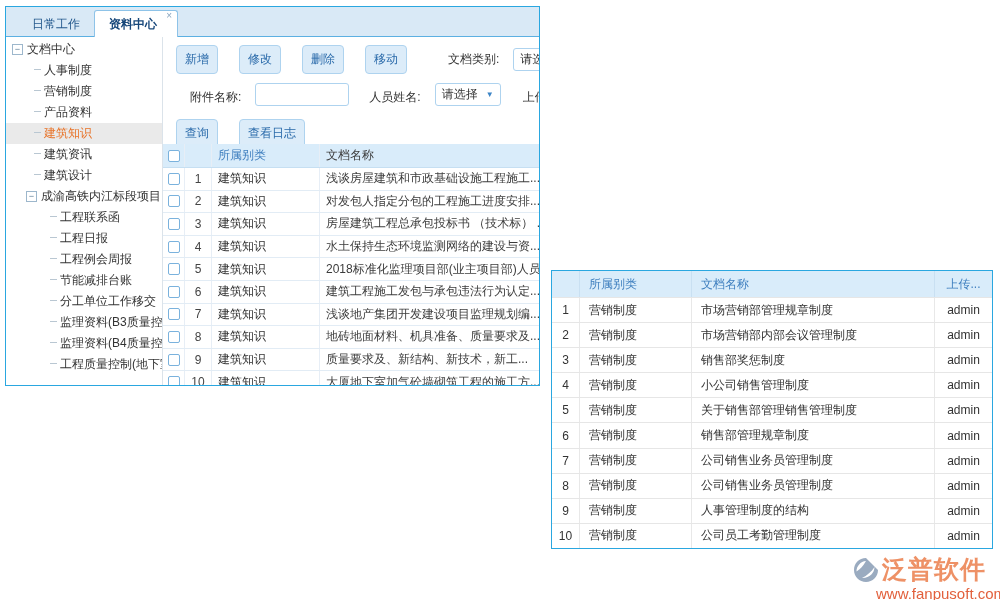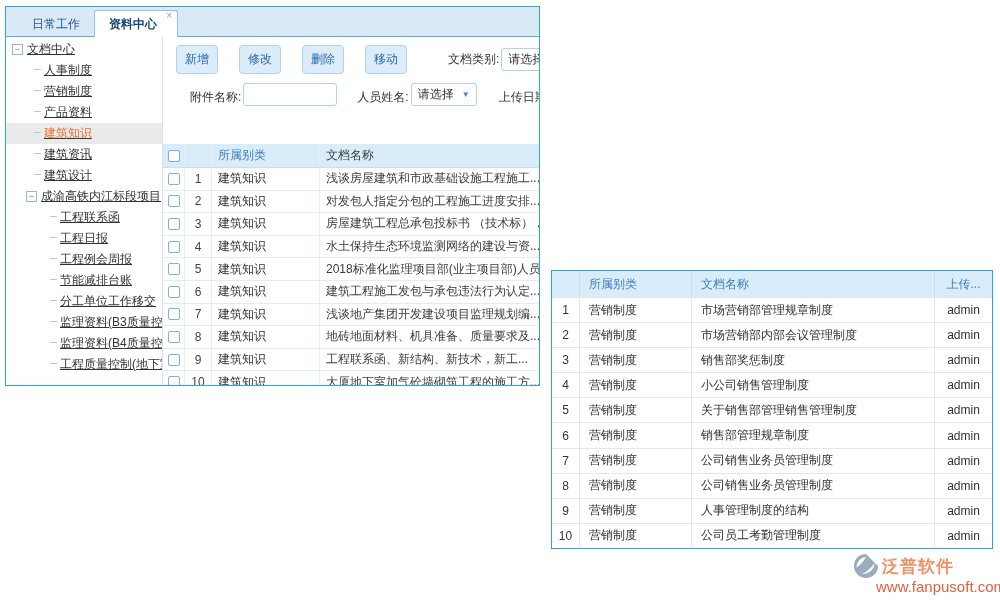--- a/index.html
+++ b/index.html
@@ -16,37 +16,37 @@
   .tab.active { background:#fff; border:1px solid #8ec3e8; border-bottom:none;
     border-radius:3px 3px 0 0; font-weight:bold; color:#17477a;
     height:27px; line-height:27px; margin-bottom:-1px; padding-right:20px; }
   .tab .close { position:absolute; top:0px; right:5px; font-size:10px;
     line-height:10px; color:#8aa6c0; font-weight:normal; }
 
   .wbody { display:flex; height:357px; }
   .sidebar { width:157px; border-right:1px solid #dbe3ea; padding-top:2px;
     overflow:hidden; }
   .tree-item { height:21px; line-height:21px; font-size:12px; color:#333;
-    white-space:nowrap; cursor:pointer; overflow:hidden;text-decoration:underline; }
+    white-space:nowrap; cursor:pointer; overflow:hidden; }
   .tree-item.selected { background:#eaeaea; }
   .tree-item.selected .lbl { color:#e8742a; }
   .expander { display:inline-block; width:11px; height:11px; line-height:9px;
     border:1px solid #9db7cc; background:#fff; color:#5a7a94; font-size:9px;
     text-align:center; margin-right:4px; vertical-align:1px; }
   .dash { display:inline-block; width:7px; height:1px; background:#b9c7d2;
     vertical-align:4px; margin-right:3px; }
 
   .main { flex:1; position:relative; overflow:hidden; }
   .trow { position:absolute; left:13px; right:0; display:flex;
     align-items:center; font-size:12px; color:#333; white-space:nowrap; }
   .row1 { top:8px; }  .row2 { top:46px;align-items:flex-end; }  .row3 { top:82px; }
   .btn { background:#dcecf9; border:1px solid #aed3ef; color:#2a6aaa;
     font-size:12px; border-radius:4px; padding:5px 8px; margin-right:21px;
     cursor:pointer; font-family:inherit; }
-  .flabel { margin-left:20px; margin-right:2px; }
+  .flabel { margin-left:20px; margin-right:14px; }
   .flabel.first { margin-left:14px; }
   .select { width:66px; height:23px; border:1px solid #aed3ef; border-radius:3px;
     background:#fff; display:inline-flex; align-items:center;
     justify-content:space-between; padding:0 6px; font-size:12px; color:#333;
     cursor:pointer; flex-shrink:0; }
   .caret { color:#3d85c6; font-size:8px; }
   .tinput { width:94px; height:23px; border:1px solid #aed3ef; border-radius:3px;
     background:#fff; font-size:12px; padding:0 4px; flex-shrink:0; }
   .cliplabel { margin-left:22px; }
 
@@ -74,21 +74,21 @@
   .d { height:100%; display:flex; align-items:center; border-right:1px solid #e8e8e8; }
   .t2head .d { border-right:1px solid #c9e0f2; }
   .d.num { width:28px; justify-content:center; }
   .d.cat { width:112px; padding-left:9px; }
   .d.name{ flex:1; padding-left:9px; overflow:hidden; white-space:nowrap; }
   .d.up  { width:57px; justify-content:center; border-right:none; }
 
   
   .logo { position:absolute; left:853px; top:553px; width:140px; }
   .logo-top { display:flex; align-items:center; }
-  .logo-name { font-size:17px; font-weight:bold; color:#ee9166;
+  .logo-name { font-size:25px; font-weight:bold; color:#ee9166;
     letter-spacing:1px; margin-left:3px; }
   .logo-url { font-size:15px; font-weight:normal; color:#e2603c;
     margin-left:23px; margin-top:-1px; }
 </style>
 </head>
 <body>
 
 <div class="window">
   <div class="tabbar">
       <div class="tab"><span>日常工作</span></div>
@@ -134,20 +134,24 @@
         <span class="flabel first">附件名称:</span>
         <input class="tinput" type="text" value="" style="">
         <span class="flabel">人员姓名:</span>
         <span class="select">
           <span>请选择</span>
           <span class="caret">▼</span>
         </span>
         <span class="cliplabel">上传日期</span>
       </div>
 
+      <div class="trow row3" id="actionrow">
+          <button class="btn">查询</button>
+          <button class="btn">查看日志</button>
+        </div>
 
       <div class="table1">
         <div class="t1head">
           <div class="c cb">
             <span class="checkbox"></span>
           </div>
           <div class="c num"></div>
           <div class="c cat">所属别类</div>
           <div class="c name">文档名称</div>
         </div>
@@ -215,21 +219,21 @@
               <div class="c num">8</div>
               <div class="c cat">建筑知识</div>
               <div class="c name">地砖地面材料、机具准备、质量要求及...</div>
             </div>
             <div class="t1row">
               <div class="c cb">
                 <span class="checkbox"></span>
               </div>
               <div class="c num">9</div>
               <div class="c cat">建筑知识</div>
-              <div class="c name">工程联系函、新结构、新技术，新工...</div>
+              <div class="c name">质量要求及、新结构、新技术，新工...</div>
             </div>
             <div class="t1row">
               <div class="c cb">
                 <span class="checkbox"></span>
               </div>
               <div class="c num">10</div>
               <div class="c cat">建筑知识</div>
               <div class="c name">大厦地下室加气砼墙砌筑工程的施工方...</div>
             </div>
           </div>

